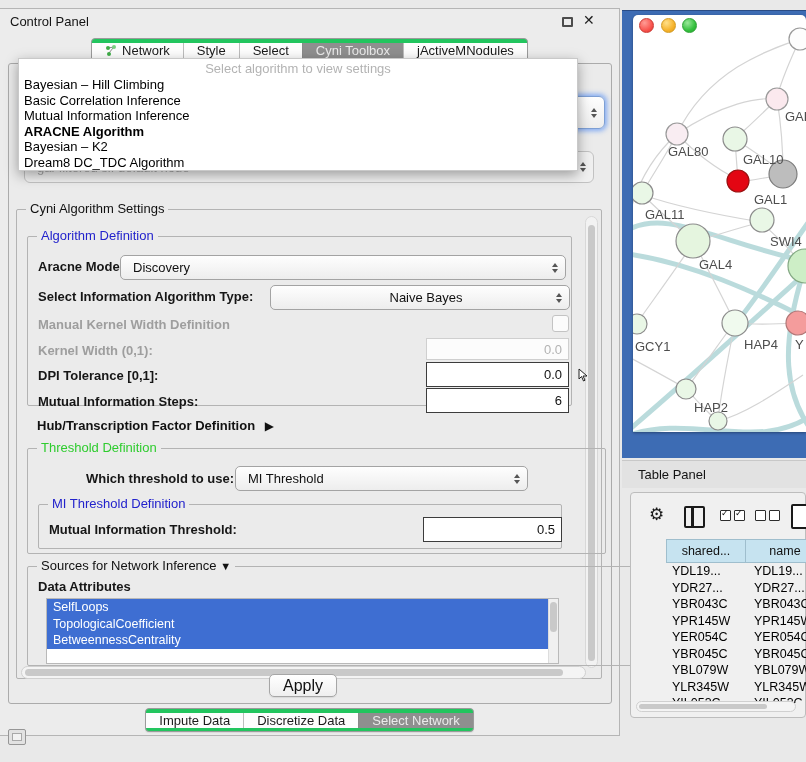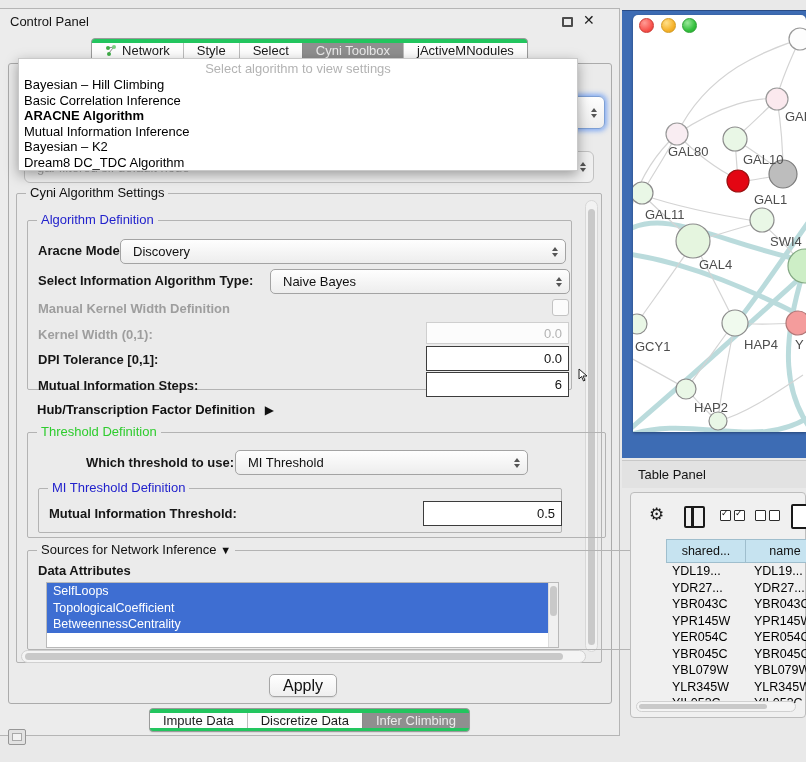--- a/index.html
+++ b/index.html
@@ -185,48 +185,48 @@
         <span class="tri-up"></span>
         <span class="tri-down"></span>
       </span>
   </div>
 
   <div id="algo-popup" class="abs">
     <div id="algo-placeholder">Select algorithm to view settings</div>
     <div id="algo-list">
         <div class="dd-item">Bayesian – Hill Climbing</div>
         <div class="dd-item">Basic Correlation Inference</div>
+        <div class="dd-item">Mutual Information Inference</div>
         <div class="dd-item selected">ARACNE Algorithm</div>
-        <div class="dd-item">Mutual Information Inference</div>
         <div class="dd-item">Bayesian – K2</div>
         <div class="dd-item">Dream8 DC_TDC Algorithm</div>
       </div>
   </div>
 
-  <div class="abs gbox" style="left:16px;top:184px;width:586px;height:470px;">
+  <div class="abs gbox" style="left:16px;top:200px;width:586px;height:470px;">
     <span class="gtitle">Cyni Algorithm Settings</span>
 
     <div class="abs sb-track-v" style="left:568px;top:6px;width:13px;height:452px;">
       <div class="sb-thumb" style="left:2px;right:2px;top:8px;height:436px;"></div>
     </div>
 
     <div class="abs gbox" style="left:10px;top:26px;width:545px;height:170px;">
       <span class="gtitle blue">Algorithm Definition</span>
 
       <span class="lbl" style="left:10px;top:22px;">Aracne Mode:</span>
       <div class="abs combo" style="left:92px;top:18px;width:446px;height:25px;">
         <span>Discovery</span>
         <span class="arrows">
             <span class="tri-up"></span>
             <span class="tri-down"></span>
           </span>
       </div>
 
       <span class="lbl" style="left:10px;top:52px;">Select Information Algorithm Type:</span>
-      <div class="abs combo" style="left:242px;top:48px;width:300px;height:25px;">
+      <div class="abs combo" style="left:242px;top:48px;width:300px;height:25px;justify-content:center;">
         <span>Naive Bayes</span>
         <span class="arrows">
             <span class="tri-up"></span>
             <span class="tri-down"></span>
           </span>
       </div>
 
       <span class="lbl dis" style="left:10px;top:80px;">Manual Kernel Width Definition</span>
       <div class="checkbox" style="left:524px;top:78px;"></div>
 
@@ -290,21 +290,21 @@
 
   <div class="abs" style="left:0;right:0;top:699px;display:flex;justify-content:center;">
     <div class="segbar" id="bottom-tabs">
         <div class="seg">
           <span>Impute Data</span>
         </div>
         <div class="seg">
           <span>Discretize Data</span>
         </div>
         <div class="seg selected">
-          <span>Infer Climbing</span>
+          <span>Select Network</span>
         </div>
       </div>
   </div>
 </div>
 
 <div id="mini-panel-icon" class="abs"></div>
 
 <div id="net-frame" class="abs">
   <div id="net-window" class="abs">
     <svg id="net-svg" width="173" height="417" style="position:absolute;left:0;top:0;">

